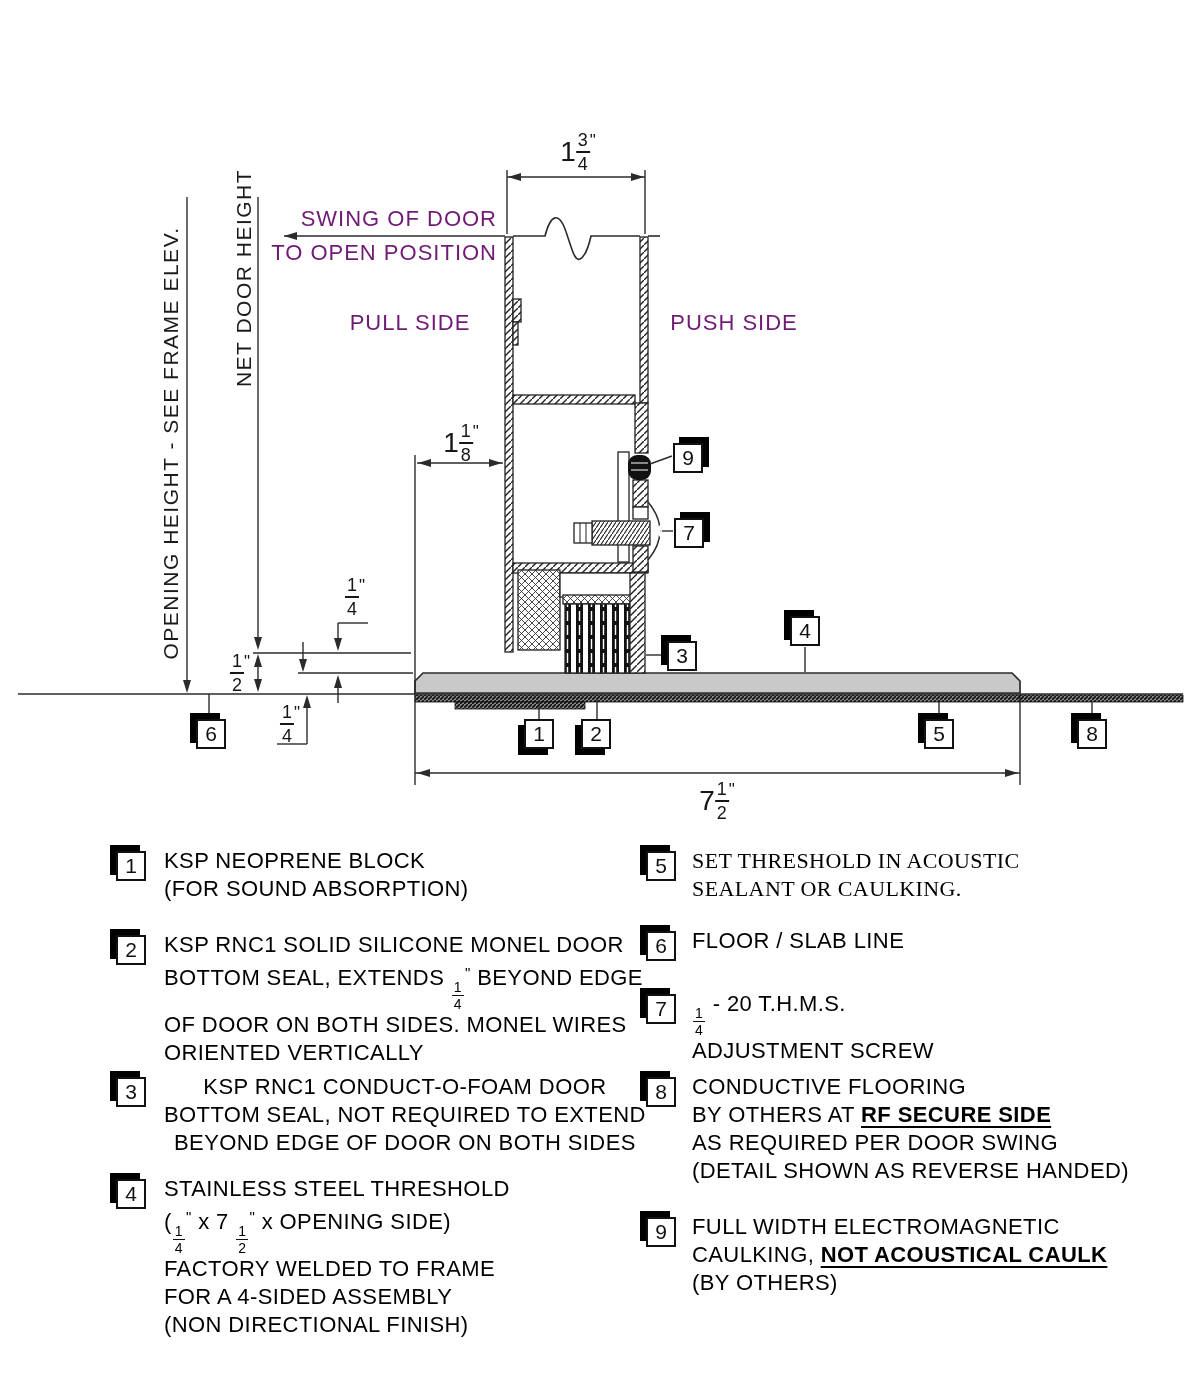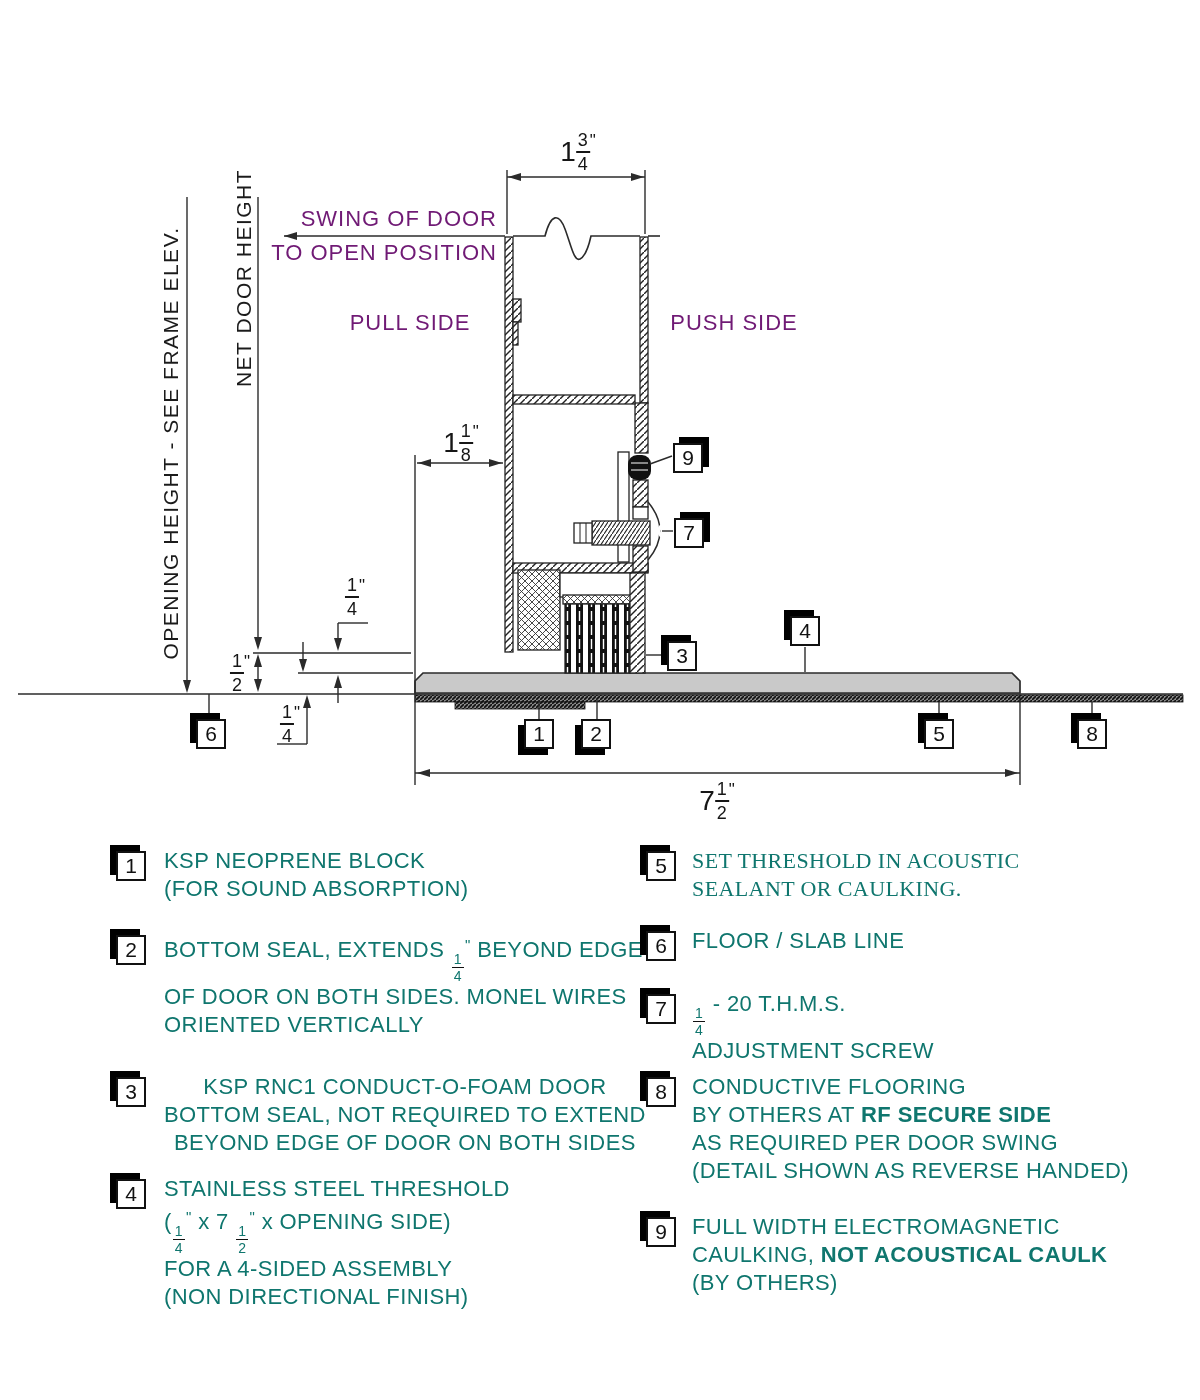--- a/index.html
+++ b/index.html
@@ -18,27 +18,27 @@
   .dim .fr .n{border-bottom:2px solid #161616;padding:0 2px 2px;}
   .dim .fr .d{padding-top:2px;}
   .dim .u{font-size:17px;align-self:flex-start;margin-top:0px;}
   
   .cb{position:absolute;width:26px;height:26px;background:#fff;border:2.5px solid #111;
       display:flex;align-items:center;justify-content:center;font-size:21px;color:#111;z-index:3;}
   .sh-lt{box-shadow:-6px -6px 0 0 #000;}
   .sh-lb{box-shadow:-6px 6px 0 0 #000;}
   .sh-rt{box-shadow:6px -6px 0 0 #000;}
   
-  .ltxt{position:absolute;font-size:22px;line-height:28px;letter-spacing:0.4px;white-space:nowrap;color:#0f766e;}
+  .ltxt{position:absolute;font-size:22px;line-height:28px;letter-spacing:0.4px;white-space:nowrap;color:#000000;}
   .lfrac{display:inline-flex;flex-direction:column;align-items:center;line-height:1;
          font-size:14px;vertical-align:-7px;margin:0 1px;}
   .lfrac .n{border-bottom:1.6px solid #111;padding:0 2px 1px;}
   .lfrac .d{padding-top:1px;}
   .um{font-size:15px;vertical-align:7px;}
-  .bu{font-weight:bold;text-underline-offset:4px;text-decoration-thickness:2px;}
+  .bu{font-weight:bold;text-decoration:underline;text-underline-offset:4px;text-decoration-thickness:2px;}
 </style>
 </head>
 <body>
 
 <div class="canvas">
 
   <svg class="abs" width="1200" height="1400" viewBox="0 0 1200 1400" style="left:0;top:0;">
     <defs>
       <pattern id="pHatch" width="7" height="7" patternUnits="userSpaceOnUse">
         <rect width="7" height="7" fill="#fff"></rect>
@@ -244,20 +244,21 @@
   <div class="cb sh-rt" style="left:673px;top:443px;">9</div>
 
   <div class="cb sh-lt" style="left:116px;top:851px;">1</div>
   <div class="ltxt" style="left:164px;top:847px;">
     <div>KSP NEOPRENE BLOCK</div>
     <div>(FOR SOUND ABSORPTION)</div>
   </div>
 
   <div class="cb sh-lt" style="left:116px;top:935px;">2</div>
   <div class="ltxt" style="left:164px;top:931px;">
+    <div>KSP RNC1 SOLID SILICONE MONEL DOOR</div>
     <div><span>BOTTOM SEAL, EXTENDS </span><span class="lfrac">
           <span class="n">1</span>
           <span class="d">4</span>
         </span><span class="um">"</span><span> BEYOND EDGE</span></div>
     <div>OF DOOR ON BOTH SIDES. MONEL WIRES</div>
     <div>ORIENTED VERTICALLY</div>
   </div>
 
   <div class="cb sh-lt" style="left:116px;top:1077px;">3</div>
   <div class="ltxt" style="left:164px;top:1073px;text-align:center;">
@@ -269,20 +270,21 @@
   <div class="cb sh-lt" style="left:116px;top:1179px;">4</div>
   <div class="ltxt" style="left:164px;top:1175px;">
     <div>STAINLESS STEEL THRESHOLD</div>
     <div><span>(</span><span class="lfrac">
           <span class="n">1</span>
           <span class="d">4</span>
         </span><span class="um">"</span><span> x 7 </span><span class="lfrac">
           <span class="n">1</span>
           <span class="d">2</span>
         </span><span class="um">"</span><span> x OPENING SIDE)</span></div>
+    <div>FACTORY WELDED TO FRAME</div>
     <div>FOR A 4-SIDED ASSEMBLY</div>
     <div>(NON DIRECTIONAL FINISH)</div>
   </div>
 
   <div class="cb sh-lt" style="left:646px;top:851px;">5</div>
   <div class="ltxt" style="left:692px;top:847px;font-family:Liberation Serif, serif;">
     <div>SET THRESHOLD IN ACOUSTIC</div>
     <div>SEALANT OR CAULKING.</div>
   </div>
 

